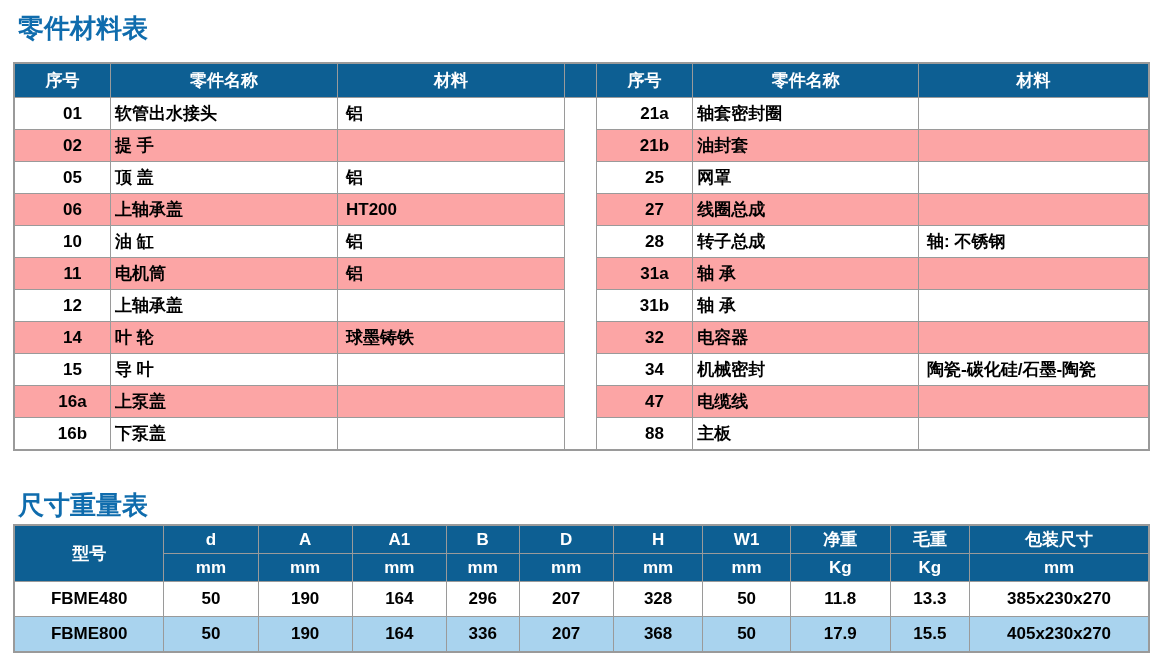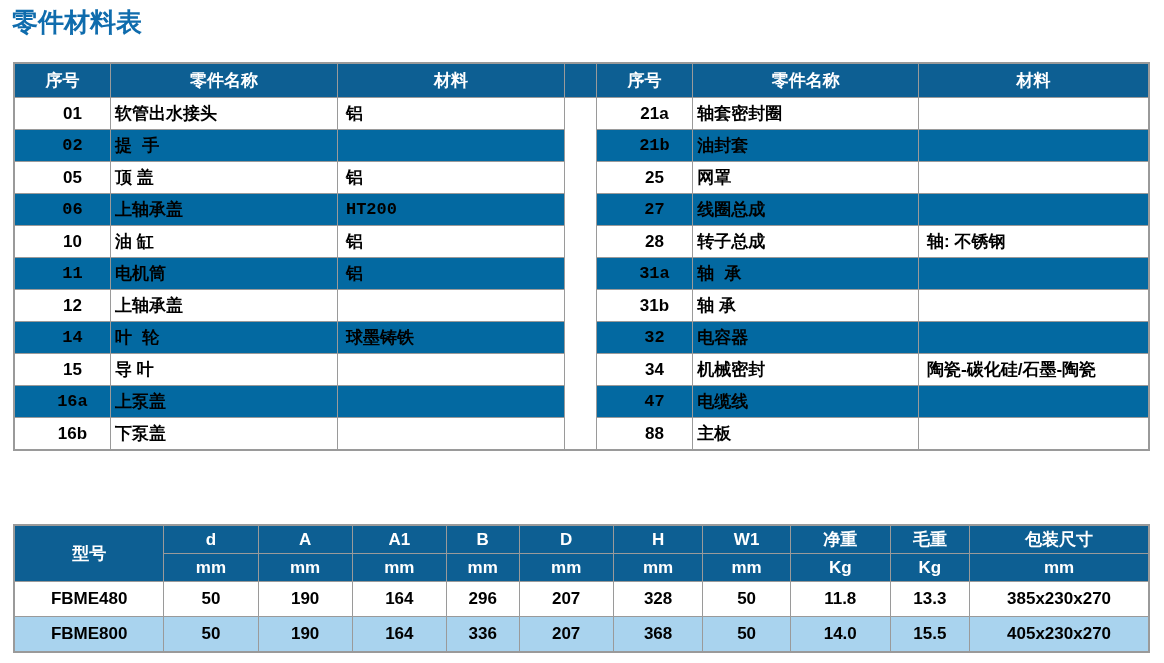--- a/index.html
+++ b/index.html
@@ -14,21 +14,21 @@
   .page {
     position: relative;
     width: 1164px;
     height: 663px;
     overflow: hidden;
   }
   .section-title {
     font-size: 26px;
     font-weight: bold;
     color: #0f6cad;
-    margin: 2px;
+    margin: 8px;
     padding: 0;
     line-height: 30px;
   }
   #title-parts { position: absolute; left: 10px; top: 5px; }
   #title-dims  { position: absolute; left: 10px; top: 482px; }
 
   table {
     border-collapse: collapse;
     table-layout: fixed;
     width: 1137px;
@@ -47,21 +47,21 @@
     overflow: hidden;
     white-space: nowrap;
   }
   thead th {
     background: #0d5f93;
     color: #ffffff;
     text-align: center;
   }
   #parts-table thead th { height: 31px; }
   #parts-table tbody td { height: 29px; background: #ffffff; }
-  #parts-table tbody tr.alt td { background: #0369a1; font-family: Liberation Mono, monospace; }
+  #parts-table tbody tr.alt td { background: #fca5a5; }
   #parts-table td.spacer-cell {
     background: #ffffff !important;
   }
   .num  { text-align: center; padding-left: 21px; }
   .name { text-align: left; padding-left: 4px; }
   .mat  { text-align: left; padding-left: 8px; }
 
   #dims-table thead th { height: 25px; }
   #dims-table tbody td { height: 32px; text-align: center; background: #ffffff; }
   #dims-table tbody tr.alt td { background: #a9d3ee; }
@@ -180,20 +180,21 @@
           <td class="num">16b</td>
           <td class="name">下泵盖</td>
           <td class="mat"></td>
           <td class="num">88</td>
           <td class="name">主板</td>
           <td class="mat"></td>
         </tr>
       </tbody>
   </table>
 
+  <h1 id="title-dims" class="section-title">尺寸重量表</h1>
 
   <table id="dims-table">
     <colgroup>
       <col style="width:13.2%">
         <col style="width:8.3%">
         <col style="width:8.3%">
       <col style="width:8.3%">
         <col style="width:6.4%">
         <col style="width:8.3%">
       <col style="width:7.9%">
@@ -245,20 +246,20 @@
         </tr>
         <tr class="alt">
           <td>FBME800</td>
           <td>50</td>
           <td>190</td>
           <td>164</td>
           <td>336</td>
           <td>207</td>
           <td>368</td>
           <td>50</td>
-          <td>14.0</td>
+          <td>17.9</td>
           <td>15.5</td>
           <td>405x230x270</td>
         </tr>
       </tbody>
   </table>
 
 </div>
 
 </body></html>

